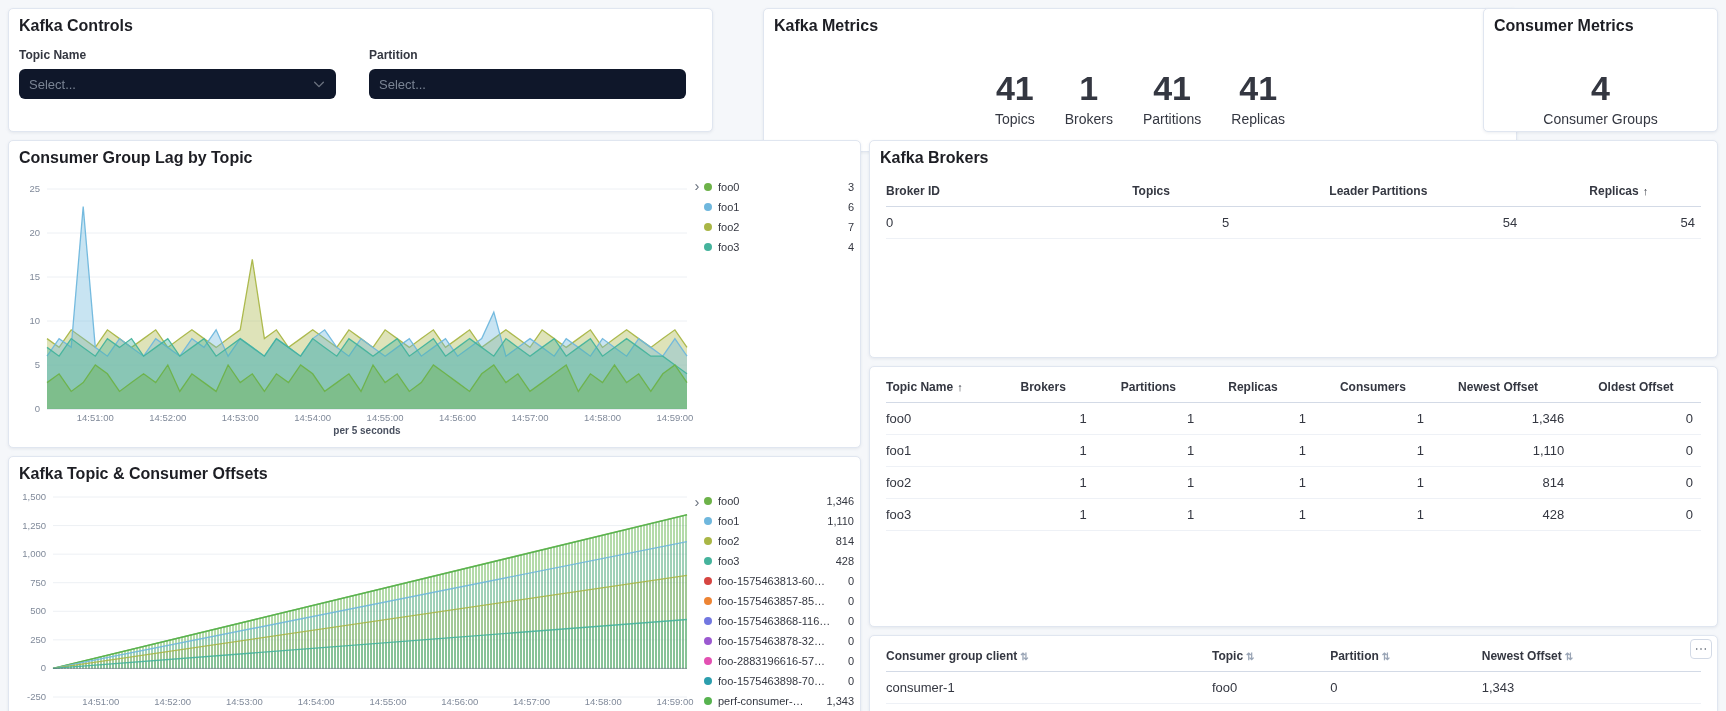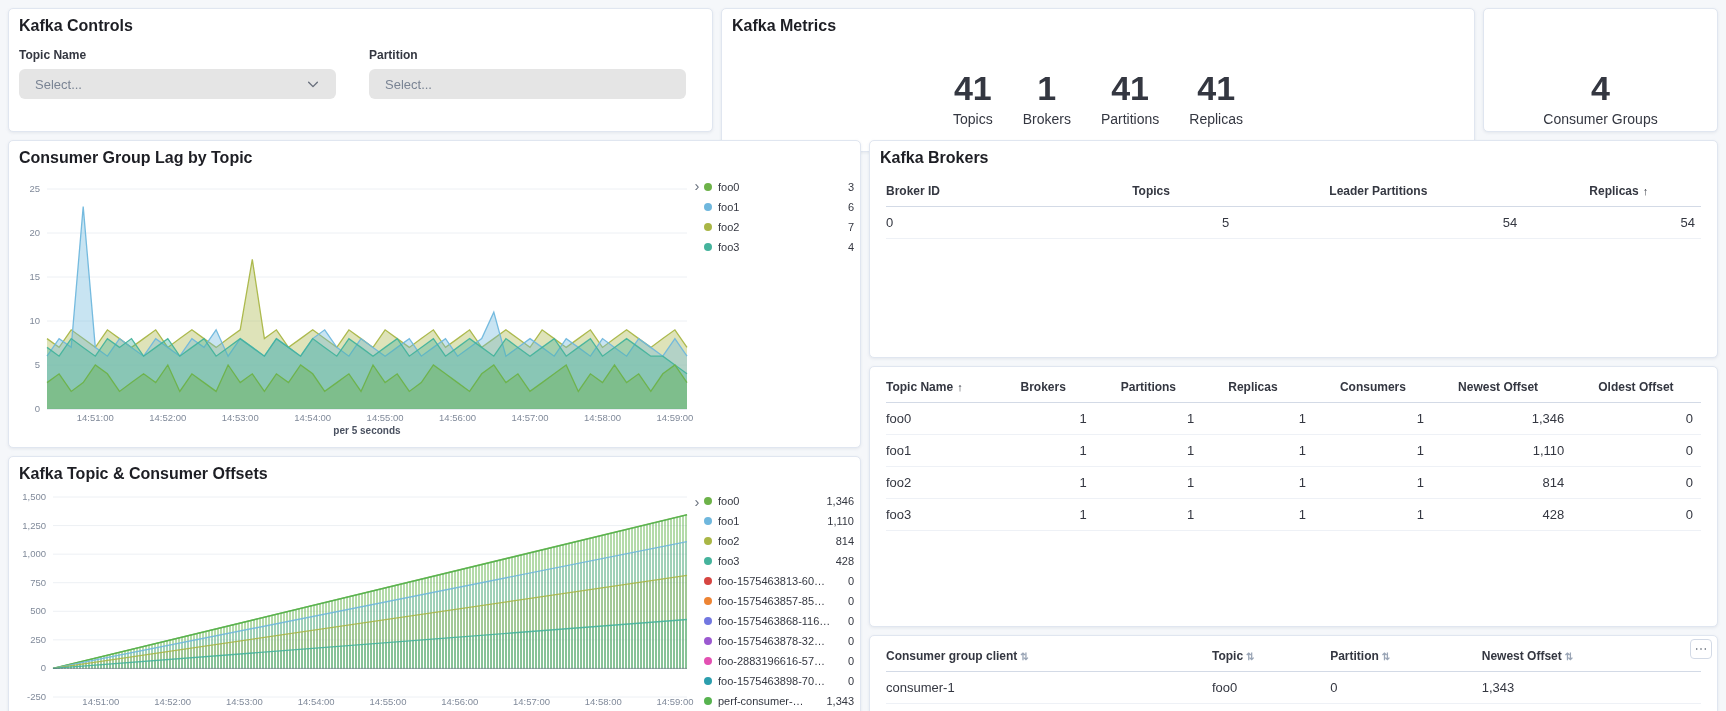--- a/index.html
+++ b/index.html
@@ -19,37 +19,37 @@
     overflow: hidden;
   }
   .panel-title {
     font-size: 16px;
     font-weight: 700;
     color: #1d1e24;
     padding: 8px 10px 4px;
   }
   
   #panel-controls { left: 8px; top: 8px; width: 705px; height: 124px; }
-  #panel-metrics { left: 721px; top: 8px; width: 754px; height: 144px; }
+  #panel-metrics { left: 763px; top: 8px; width: 754px; height: 144px; }
   #panel-consumer-metrics { left: 1483px; top: 8px; width: 235px; height: 124px; }
   #panel-lag { left: 8px; top: 140px; width: 853px; height: 308px; }
   #panel-offsets { left: 8px; top: 456px; width: 853px; height: 286px; }
   #panel-brokers { left: 869px; top: 140px; width: 849px; height: 218px; }
   #panel-topic-details { left: 869px; top: 366px; width: 849px; height: 261px; }
   #panel-clients { left: 869px; top: 635px; width: 849px; height: 130px; }
 
   
   .controls-fields { display: flex; gap: 33px; padding: 9px 10px; }
   .field-label { font-size: 12px; font-weight: 700; color: #343741; margin-bottom: 7px; }
   .select-box {
     width: 317px; height: 30px;
-    background: #e5e5e5;
+    background: #0f172a;
     border-radius: 6px;
     display: flex; align-items: center; justify-content: space-between;
-    padding: 0 16px;
+    padding: 0 10px;
     cursor: pointer;
   }
   .select-placeholder { font-size: 13px; color: #7a8494; }
   .chevron { display: inline-flex; align-items: center; }
 
   
   .metrics-row {
     position: absolute; left: 0; right: 0; top: 42px;
     display: flex; justify-content: center; align-items: flex-end; gap: 30px; margin-top: 20px;
   }
@@ -162,20 +162,21 @@
       <div class="metric-label">Partitions</div>
     </div>
     <div class="metric">
       <div class="metric-value">41</div>
       <div class="metric-label">Replicas</div>
     </div>
   </div>
 </div>
 
 <div class="panel" id="panel-consumer-metrics">
+  <div class="panel-title">Consumer Metrics</div>
   <div class="metrics-row">
     <div class="metric">
       <div class="metric-value">4</div>
       <div class="metric-label">Consumer Groups</div>
     </div>
   </div>
 </div>
 
 <div class="panel" id="panel-lag">
   <div class="panel-title">Consumer Group Lag by Topic</div>

